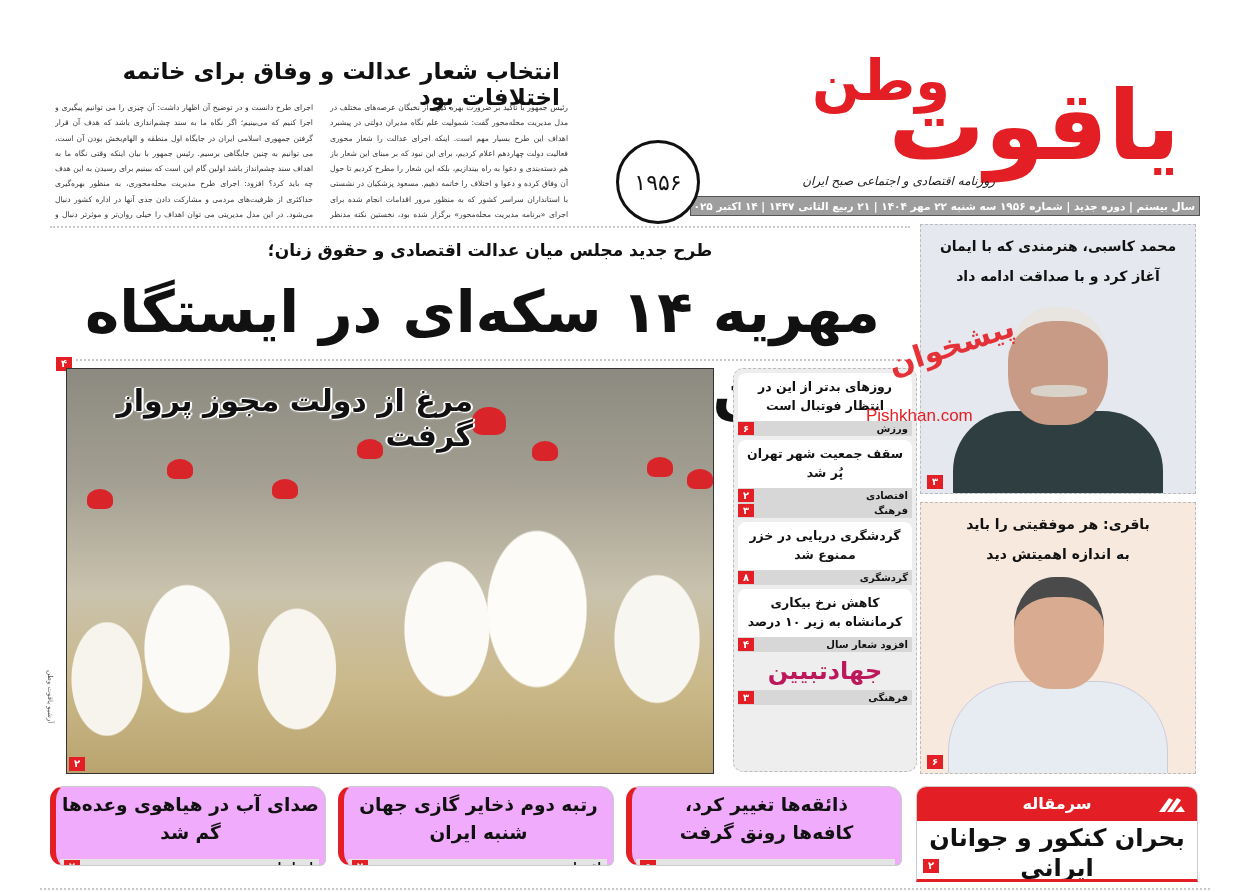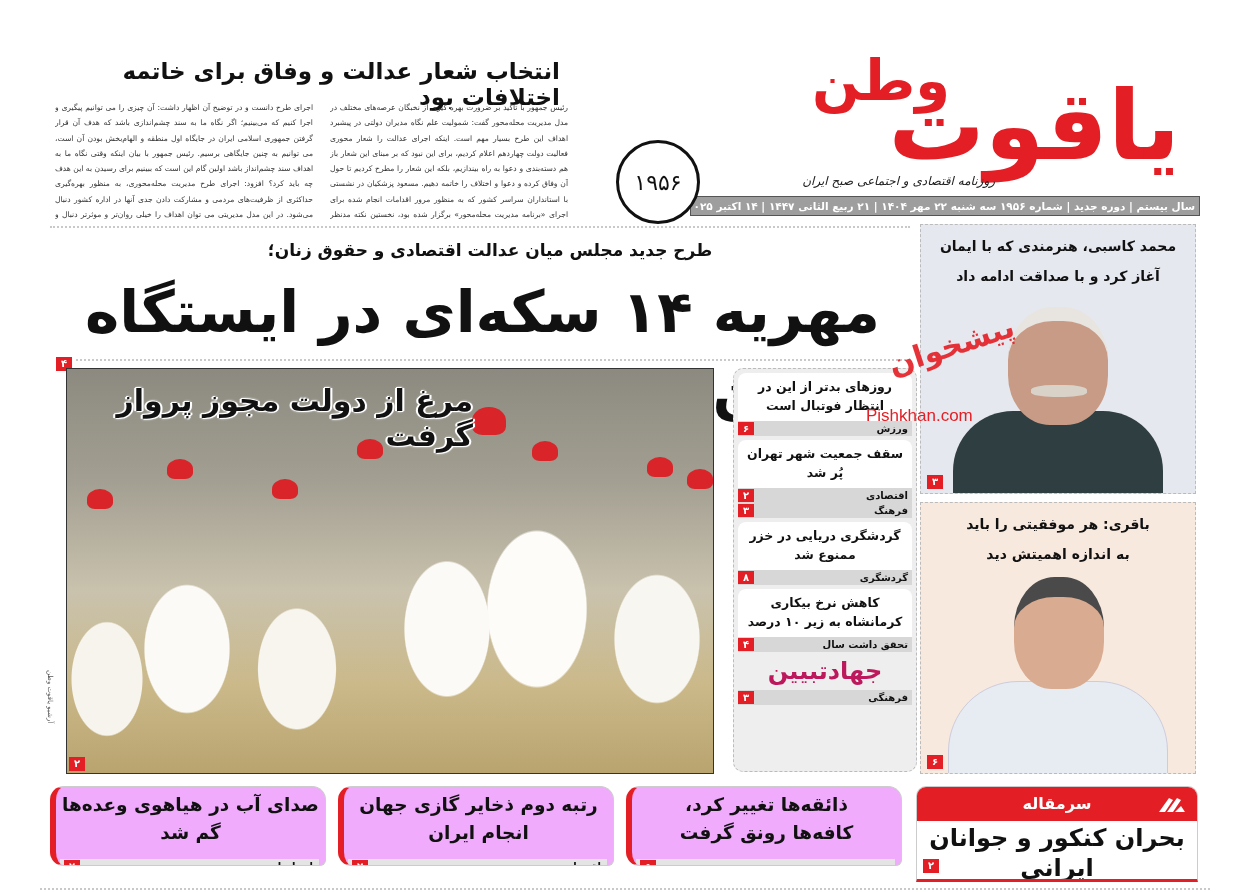--- a/index.html
+++ b/index.html
@@ -130,21 +130,21 @@
 
   <div class="side-item">سقف جمعیت شهر تهران پُر شد</div>
   <div class="side-cat"><span>اقتصادی</span><span class="pg">۲</span></div>
 
   <div class="side-cat"><span>فرهنگ</span><span class="pg">۳</span></div>
 
   <div class="side-item">گردشگری دریایی در خزر ممنوع شد</div>
   <div class="side-cat"><span>گردشگری</span><span class="pg">۸</span></div>
 
   <div class="side-item">کاهش نرخ بیکاری کرمانشاه به زیر ۱۰ درصد</div>
-  <div class="side-cat"><span>تحقق داشت سال</span><span class="pg">۴</span></div>
+  <div class="side-cat"><span>افزود شعار سال</span><span class="pg">۴</span></div>
 
   <div class="brand-teal">جهادتبیین</div>
   <div class="side-cat"><span>فرهنگی</span><span class="pg">۳</span></div>
 </div>
 
 <div class="abs profile profile-1 rtl">
   <h3><span>محمد کاسبی، هنرمندی که با ایمان</span><br><span>آغاز کرد و با صداقت ادامه داد</span></h3>
   <div class="avatar av1">
     <div class="body"></div>
       <div class="head"></div>
@@ -162,21 +162,21 @@
 </div>
 
 <div class="abs wm-fa">پیشخوان</div>
 <div class="abs wm-en">Pishkhan.com</div>
 
 <div class="abs teaser t1 rtl">
   <h4><span>ذائقه‌ها تغییر کرد،</span><br><span>کافه‌ها رونق گرفت</span></h4>
   <div class="cat"><span>پرونده</span><span class="pg">۵</span></div>
 </div>
 <div class="abs teaser t2 rtl">
-  <h4><span>رتبه دوم ذخایر گازی جهان</span><br><span>انجام ایران</span></h4>
+  <h4><span>رتبه دوم ذخایر گازی جهان</span><br><span>شنبه ایران</span></h4>
   <div class="cat"><span>اقتصادی</span><span class="pg">۲</span></div>
 </div>
 <div class="abs teaser t3 rtl">
   <h4><span>صدای آب در هیاهوی وعده‌ها</span><br><span>گم شد</span></h4>
   <div class="cat"><span>استانها</span><span class="pg">۷</span></div>
 </div>
 
 <div class="abs editorial rtl">
   <div class="ed-head">
     <span>سرمقاله</span>

